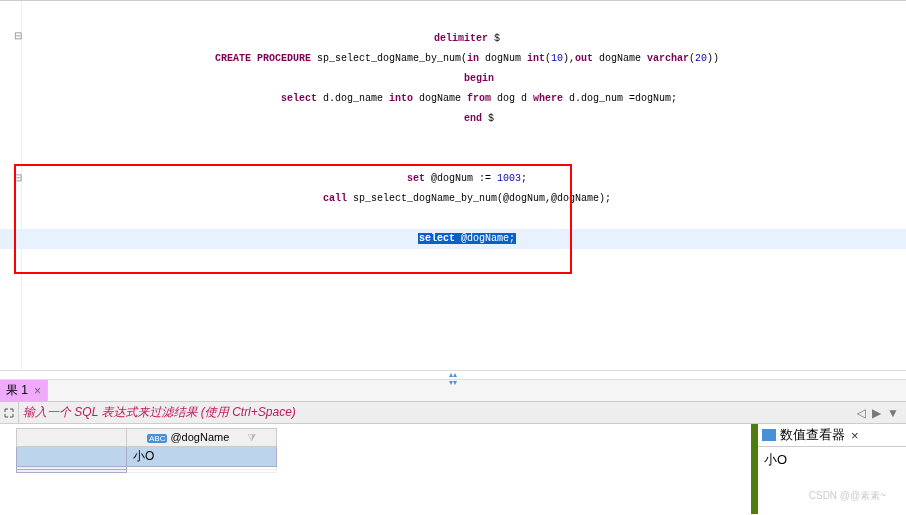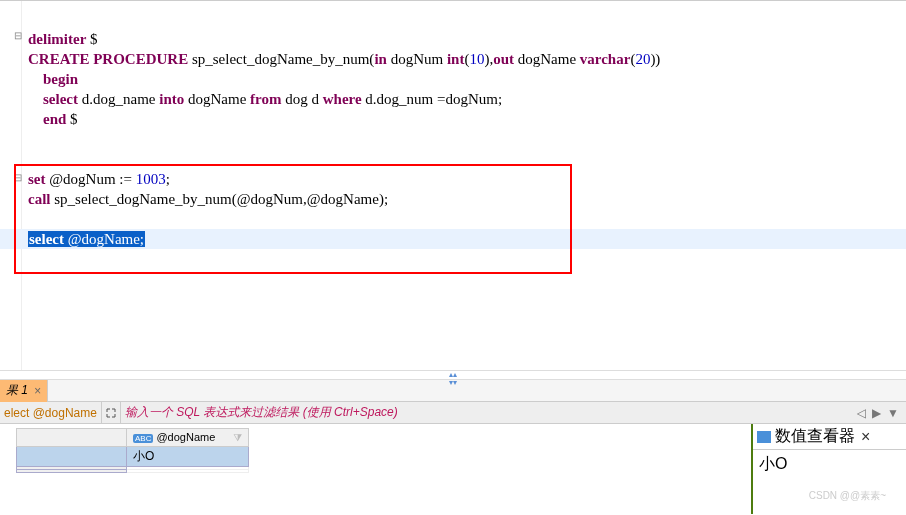--- a/index.html
+++ b/index.html
@@ -29,26 +29,27 @@
   }
   .fold {
     position: absolute;
     left: 14px;
     width: 9px; height: 9px;
     font-size: 10px;
     color: #888;
     line-height: 9px;
   }
   .code {
-    font-family: Liberation Serif, serif;
-    font-size: 15px;
+    font-family: Liberation Mono, monospace;
+    font-size: 10px;
     line-height: 20px;
     white-space: pre;
     margin-left: 28px;
     position: relative;
+    text-align: center;
   }
   .kw { color: #7f0055; font-weight: bold; }
   .num { color: #0000c0; }
   .hl-line {
     background: #e8f2fe;
     display: block;
     margin-left: -28px;
     padding-left: 28px;
     width: calc(100% + 28px);
   }
@@ -83,24 +84,23 @@
     align-items: center;
     background: #f5f5f5;
     border-bottom: 1px solid #ccc;
     height: 22px;
   }
   .tab {
     display: flex;
     align-items: center;
     padding: 2px 6px;
     font-size: 12px;
-    background: #fdba74;
+    background: #f0abfc;
     border-right: 1px solid #ccc;
     height: 22px;
-    font-style: italic;
   }
   .tab .close { margin-left: 6px; color: #666; cursor: pointer; }
   .filter-bar {
     display: flex;
     align-items: center;
     background: #eee;
     border-bottom: 1px solid #ccc;
     height: 22px;
     font-size: 12px;
     color: #444;
@@ -146,21 +146,21 @@
   .grid {
     border-collapse: collapse;
     margin-left: 16px;
     margin-top: 4px;
   }
   .grid th {
     background: #f0f0f0;
     border: 1px solid #ccc;
     font-size: 11px;
     font-weight: normal;
-    padding: 2px 6px;
+    padding: 2px 20px;
     text-align: center;
     position: relative;
   }
   .grid th .type-icon {
     background: #4a90d9;
     color: #fff;
     font-size: 8px;
     padding: 0 2px;
     border-radius: 2px;
     margin-right: 3px;
@@ -182,23 +182,23 @@
     background: #f0f0f0;
     border: 1px solid #ccc;
   }
   .corner {
     width: 14px;
     background: #f0f0f0;
     border: 1px solid #ccc;
   }
   .viewer {
     width: 155px;
-    border-left: 2px solid #4d7c0f;
-    background: #fff;
-    font-size: 16px;
+    border-left: 7px solid #4d7c0f;
+    background: #fff;
+    font-size: 13px;
   }
   .viewer-head {
     display: flex;
     align-items: center;
     padding: 2px 4px;
     border-bottom: 1px solid #ccc;
     background: #fff;
   }
   .viewer-head .vicon {
     width: 14px; height: 12px;
@@ -245,21 +245,20 @@
 <div class="splitter">▴▴<br>▾▾</div>
 
 <div class="tab-bar">
   <div class="tab">
     <span>果 1</span>
     <span class="close">×</span>
   </div>
 </div>
 
 <div class="filter-bar">
-  <div class="query">elect @dogName</div>
   <div class="expand-icon">
     <svg class="grip" viewBox="0 0 10 10">
         <path d="M1 1 L4 1 M1 1 L1 4 M9 9 L6 9 M9 9 L9 6 M1 9 L1 6 M1 9 L4 9 M9 1 L6 1 M9 1 L9 4" stroke="#555" stroke-width="1" fill="none"></path>
       </svg>
   </div>
   <div class="hint">输入一个 SQL 表达式来过滤结果 (使用 Ctrl+Space)</div>
   <div class="nav">
     <span>◁</span>
     <span>▶</span>
     <span>▼</span>

